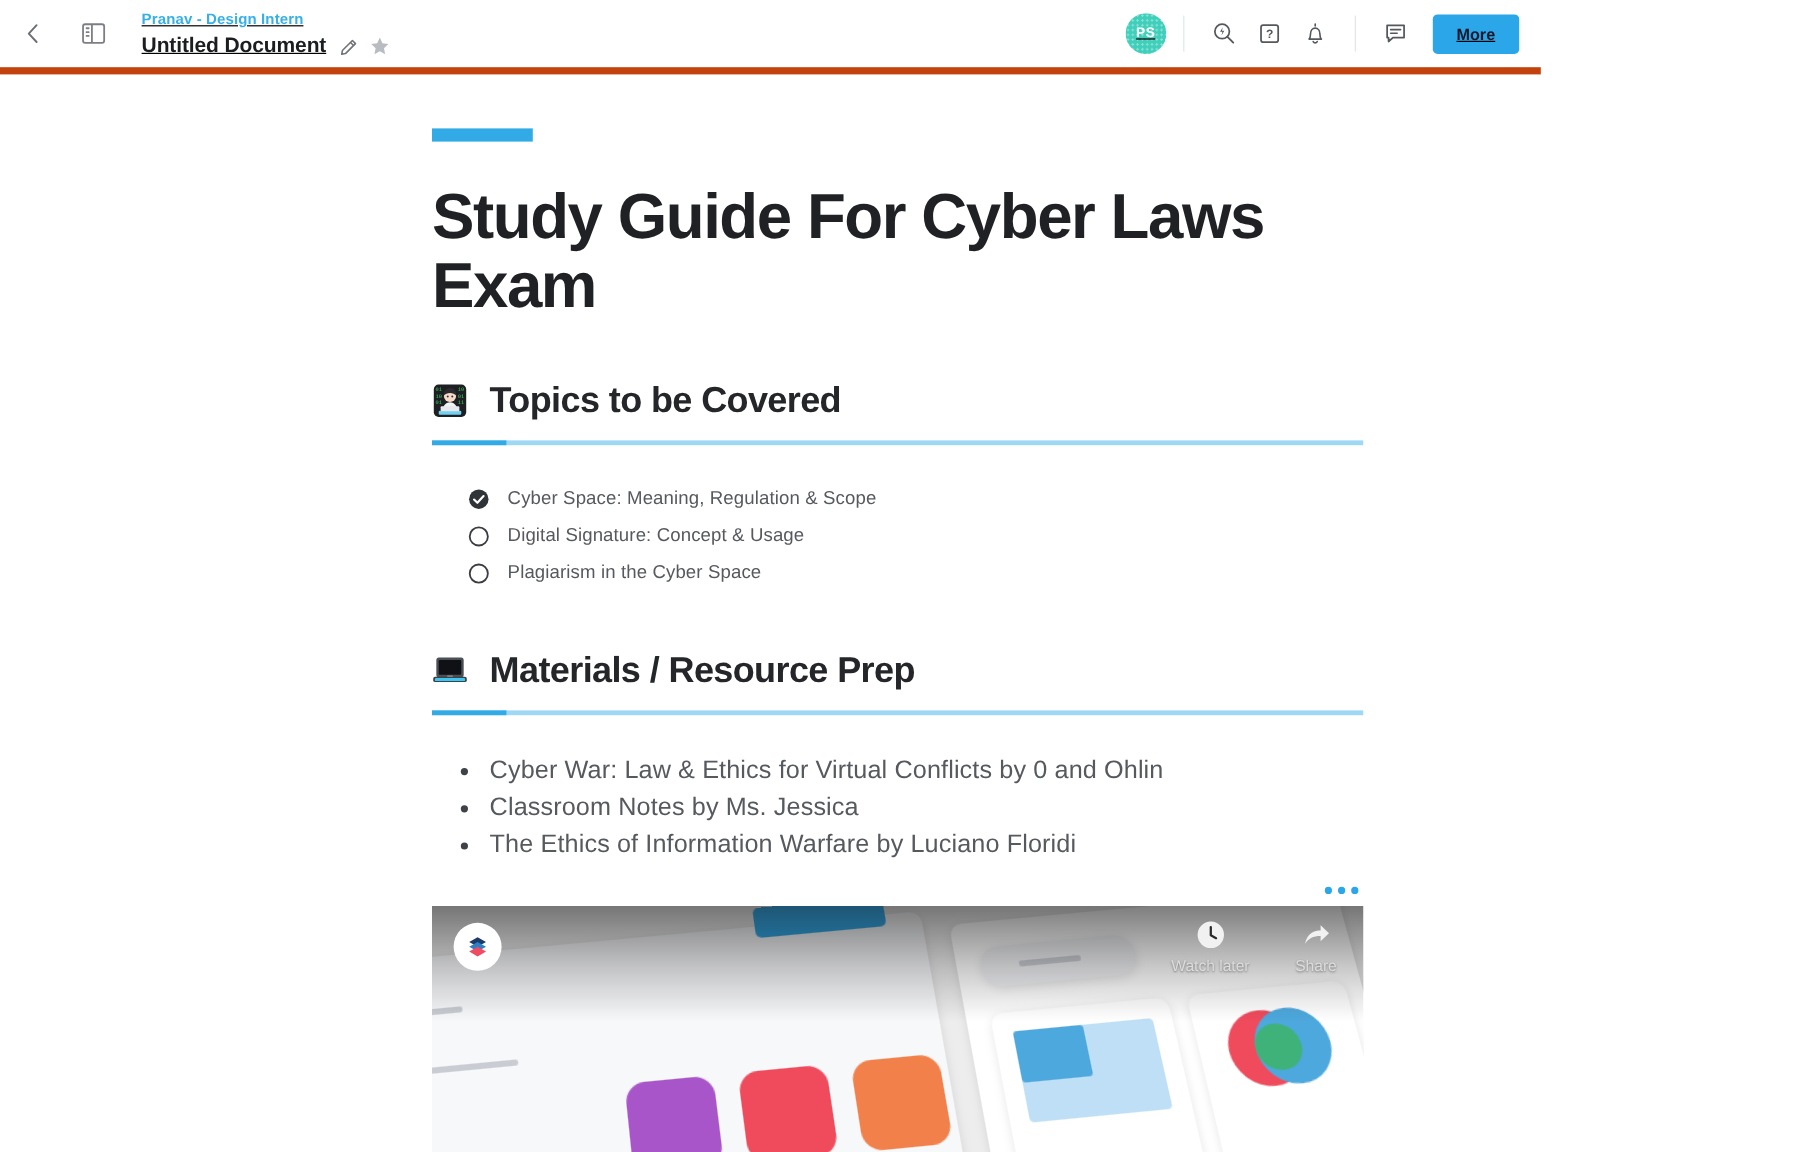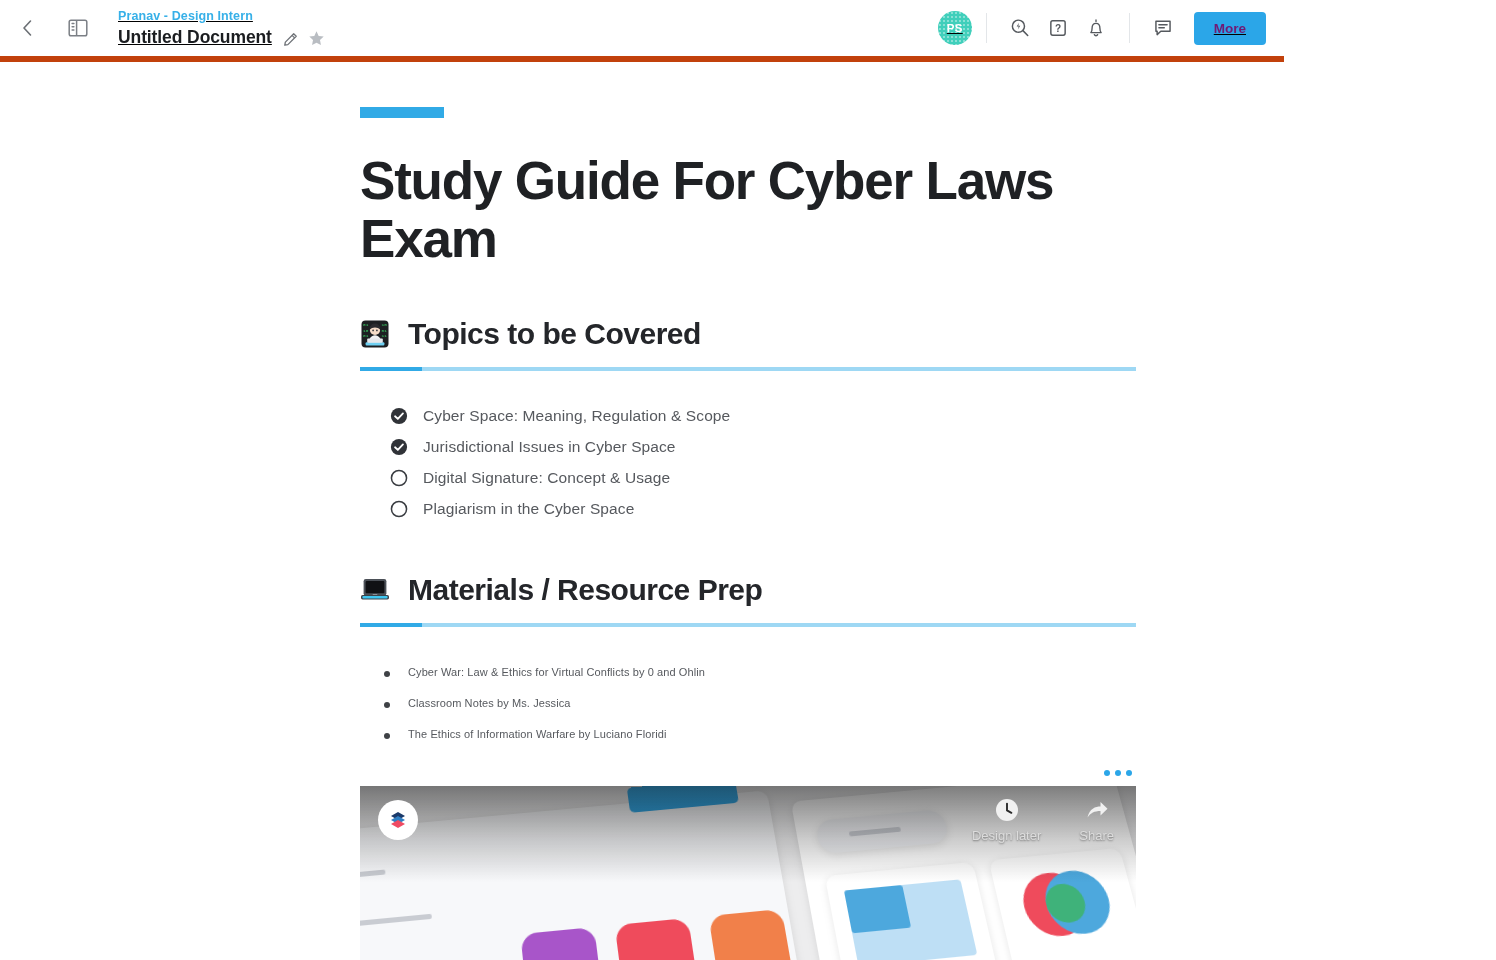--- a/index.html
+++ b/index.html
@@ -57,21 +57,21 @@
     color: #ffffff; font-size: 11.5px; font-weight: bold;
     display: flex; align-items: center; justify-content: center;
     letter-spacing: .3px; cursor: pointer; flex: none;
   }
   .vdiv { width: 1px; height: 30px; background: #e3e6e9; margin: 0 14px; flex: none; }
   .ic-btn {
     width: 38px; height: 38px; display: flex;
     align-items: center; justify-content: center; cursor: pointer; flex: none;
   }
   .more-btn {
-    background: #2ba6e8; color: #701a75; border: none;
+    background: #2ba6e8; color: #0f172a; border: none;
     font-family: "Liberation Sans", sans-serif;
     font-size: 13.5px; font-weight: bold;
     border-radius: 4px; padding: 9px 20px; margin-left: 12px;
     cursor: pointer; white-space: nowrap;
   }
 
   
   .doc-scroll { width: 1496px; height: 898px; overflow: hidden; position: relative; }
   .doc-col { width: 776px; margin-left: 360px; padding-top: 45px; }
 
@@ -98,21 +98,21 @@
   .checklist { margin-top: 30px; padding-left: 30px; }
   .check-item { display: flex; align-items: center; height: 31px; }
   .chk { width: 18px; height: 18px; flex: none; margin-right: 15px; }
   .chk circle.ring { fill: none; stroke: #3a3d42; stroke-width: 1.7; }
   .chk circle.fill  { fill: #303338; }
   .chk path.tick { fill: none; stroke: #ffffff; stroke-width: 2; stroke-linecap: round; stroke-linejoin: round; }
   .check-label { font-size: 15.5px; color: #56595e; letter-spacing: .1px; }
 
   
   .bullets { margin-top: 30px; padding-left: 48px; list-style: none; }
-  .bullets li { position: relative; height: 31px; line-height: 31px; font-size: 11px; color: #56595e; letter-spacing: .1px; }
+  .bullets li { position: relative; height: 31px; line-height: 31px; font-size: 21px; color: #56595e; letter-spacing: .1px; }
   .bullets li::before {
     content: ""; position: absolute; left: -24px; top: 14px;
     width: 6px; height: 6px; border-radius: 50%; background: #3f4246;
   }
 
   
   .embed-wrap { margin-top: 36px; position: relative; }
   .embed-dots { position: absolute; right: 4px; top: -16px; display: flex; gap: 5px; cursor: pointer; }
   .embed-dots i { width: 6px; height: 6px; border-radius: 50%; background: #2ba6e8; display: block; }
   .video {
@@ -279,27 +279,20 @@
       <div class="checklist">
 
         <div class="check-item">
           <svg class="chk" viewBox="0 0 20 20">
             <circle class="fill" cx="10" cy="10" r="9"></circle>
             <path class="tick" d="M5.6 10.3 L8.7 13.3 L14.4 7.1"></path>
           </svg>
           <span class="check-label">Cyber Space: Meaning, Regulation &amp; Scope</span>
         </div>
 
-        <div class="check-item">
-          <svg class="chk" viewBox="0 0 20 20">
-            <circle class="fill" cx="10" cy="10" r="9"></circle>
-            <path class="tick" d="M5.6 10.3 L8.7 13.3 L14.4 7.1"></path>
-          </svg>
-          <span class="check-label">Jurisdictional Issues in Cyber Space</span>
-        </div>
 
         <div class="check-item">
           <svg class="chk" viewBox="0 0 20 20">
             <circle class="ring" cx="10" cy="10" r="8.4"></circle>
           </svg>
           <span class="check-label">Digital Signature: Concept &amp; Usage</span>
         </div>
 
         <div class="check-item">
           <svg class="chk" viewBox="0 0 20 20">
@@ -381,21 +374,21 @@
                 <path d="M8 19 L15 15 L22 19 L15 23 Z" fill="#ef4b63"></path>
               </svg>
             </span>
 
             <span class="vid-actions">
               <span class="vid-act">
                 <svg width="26" height="26" viewBox="0 0 26 26" aria-hidden="true">
                   <circle cx="13" cy="13" r="11" fill="#f1f1f1"></circle>
                   <path d="M13 6.6 V13.4 L17.4 15.8" fill="none" stroke="#2a2a2a" stroke-width="1.9" stroke-linecap="round" stroke-linejoin="round"></path>
                 </svg>
-                <span>Design later</span>
+                <span>Watch later</span>
               </span>
 
               <span class="vid-act">
                 <svg width="26" height="26" viewBox="0 0 26 26" aria-hidden="true">
                   <path d="M3.5 20.5 C5.5 11.5 11.5 9.5 16.5 9.5 L16.5 5 L23.5 11.8 L16.5 18.4 L16.5 14 C10.5 14 6.5 16 3.5 20.5 Z" fill="#f1f1f1"></path>
                 </svg>
                 <span>Share</span>
               </span>
             </span>
           </div>

